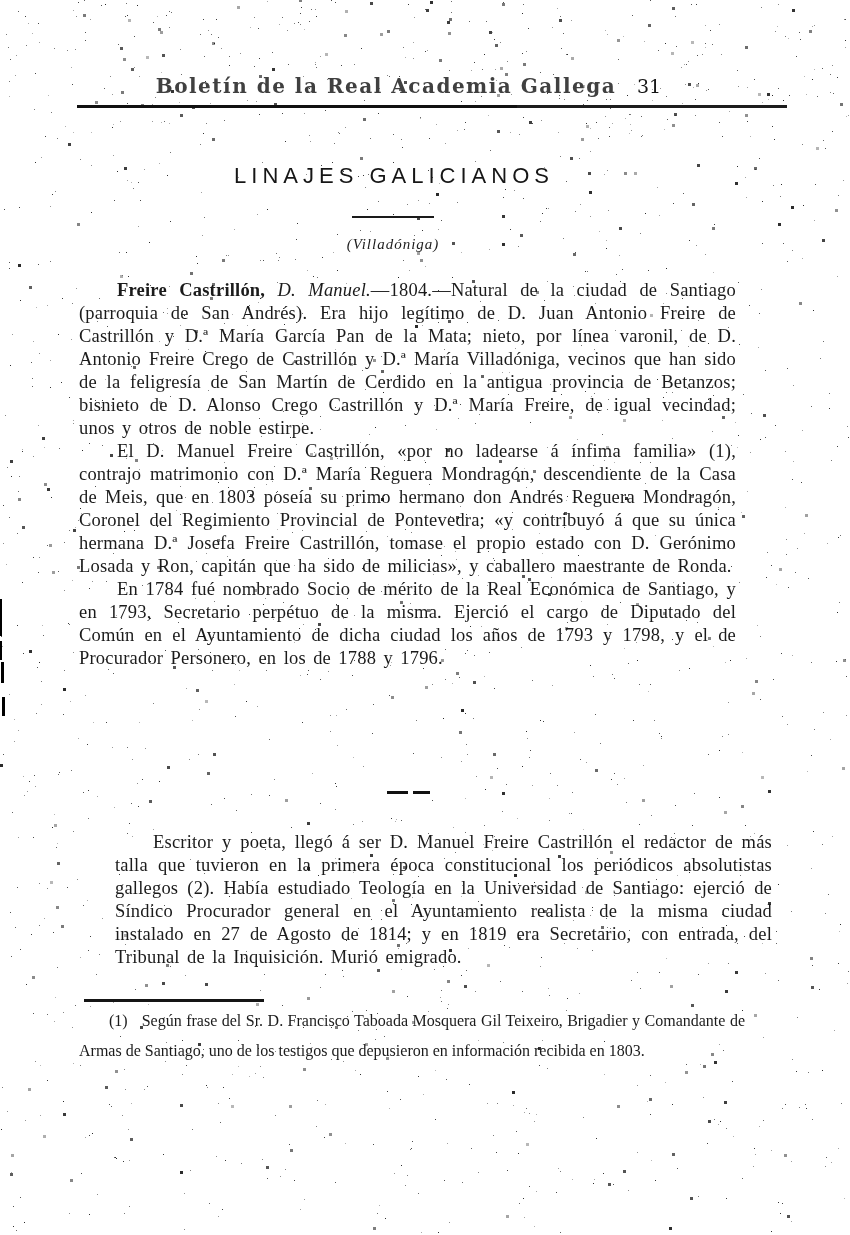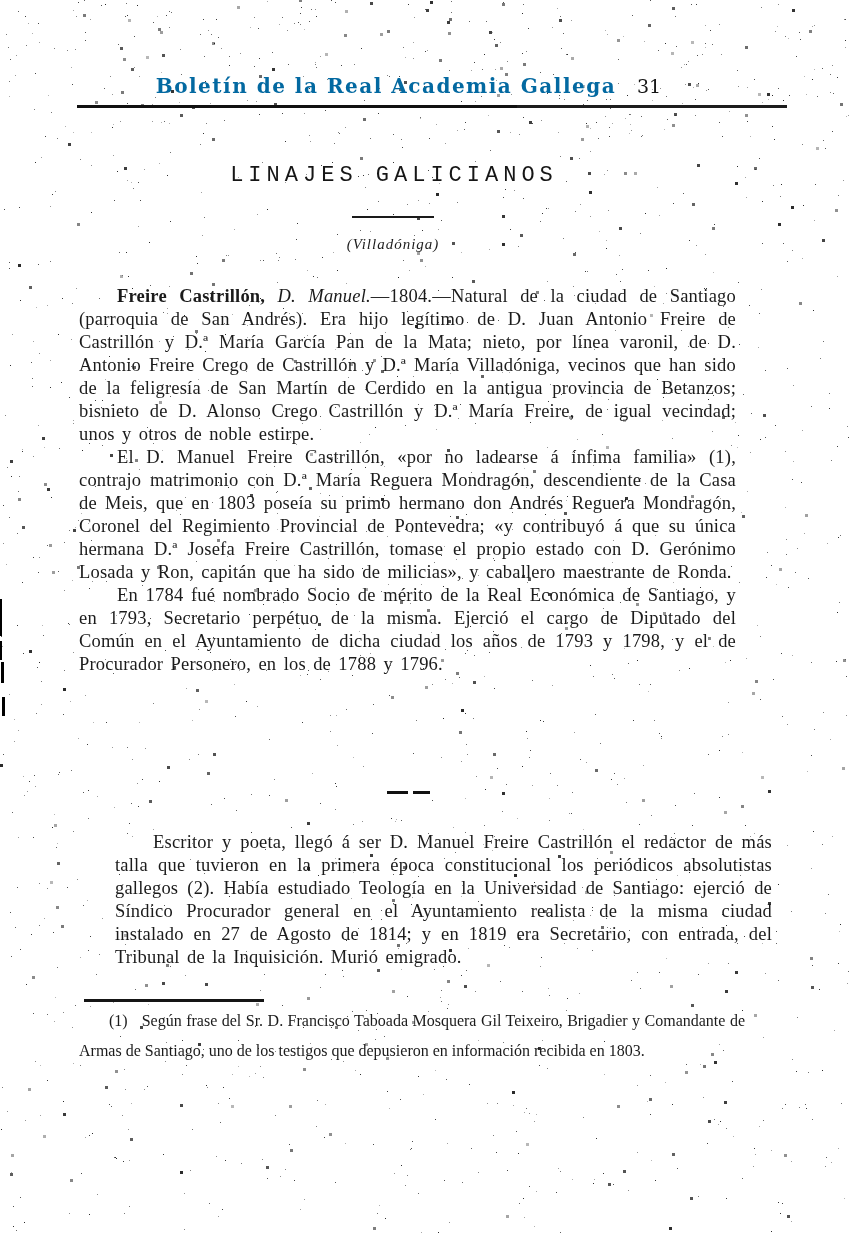--- a/index.html
+++ b/index.html
@@ -11,37 +11,37 @@
     color:#1c1c1c;
   }
   .page{position:absolute;inset:0;}
 
   
   .running-header{
     position:absolute;top:74px;left:0;width:772px;
     text-align:center;
     font-family:"DejaVu Serif",serif;
     font-size:20px;font-weight:600;letter-spacing:1.5px;
-    color:#0369a1;
+    color:#404040;
   }
   .page-number{
     position:absolute;top:75px;left:637px;
     font-family:"DejaVu Serif",serif;
     font-size:19px;color:#141414;
   }
   .header-rule{
     position:absolute;top:105px;left:77px;width:710px;height:3px;
     background:linear-gradient(to right,#101010 0 62%,#1d1d1d 62% 100%);
   }
 
   
   .article-title{
     position:absolute;top:163px;left:0;width:788px;
     text-align:center;
-    font-family:Liberation Mono, monospace;
+    font-family:Liberation Sans, sans-serif;
     font-size:22px;font-weight:500;letter-spacing:5px;
     color:#161616;
   }
   .title-rule{
     position:absolute;top:216px;left:352px;width:82px;height:2px;
     background:#1a1a1a;
   }
   .continuation{
     position:absolute;top:236px;left:0;width:786px;
     text-align:center;
@@ -49,21 +49,21 @@
   }
 
   
   .body-text{
     position:absolute;left:79px;width:657px;
     font-size:18.5px;line-height:23px;
     text-align:justify;
     letter-spacing:0.2px;word-spacing:2.5px;
     color:#1b1b1b;
   }
-  .bt1{top:285px;}
+  .bt1{top:279px;}
   .bt2{top:831px;margin-left:36px;}
   .body-text p{margin:0;text-indent:38px;}
   .bold{font-weight:bold;}
   .italic{font-style:italic;}
 
   
   .section-sep{position:absolute;top:791px;left:387px;display:flex;gap:5px;}
   .section-sep span{display:block;height:3px;background:#111;}
   .dash-a{width:21px;}
   .dash-b{width:17px;}

